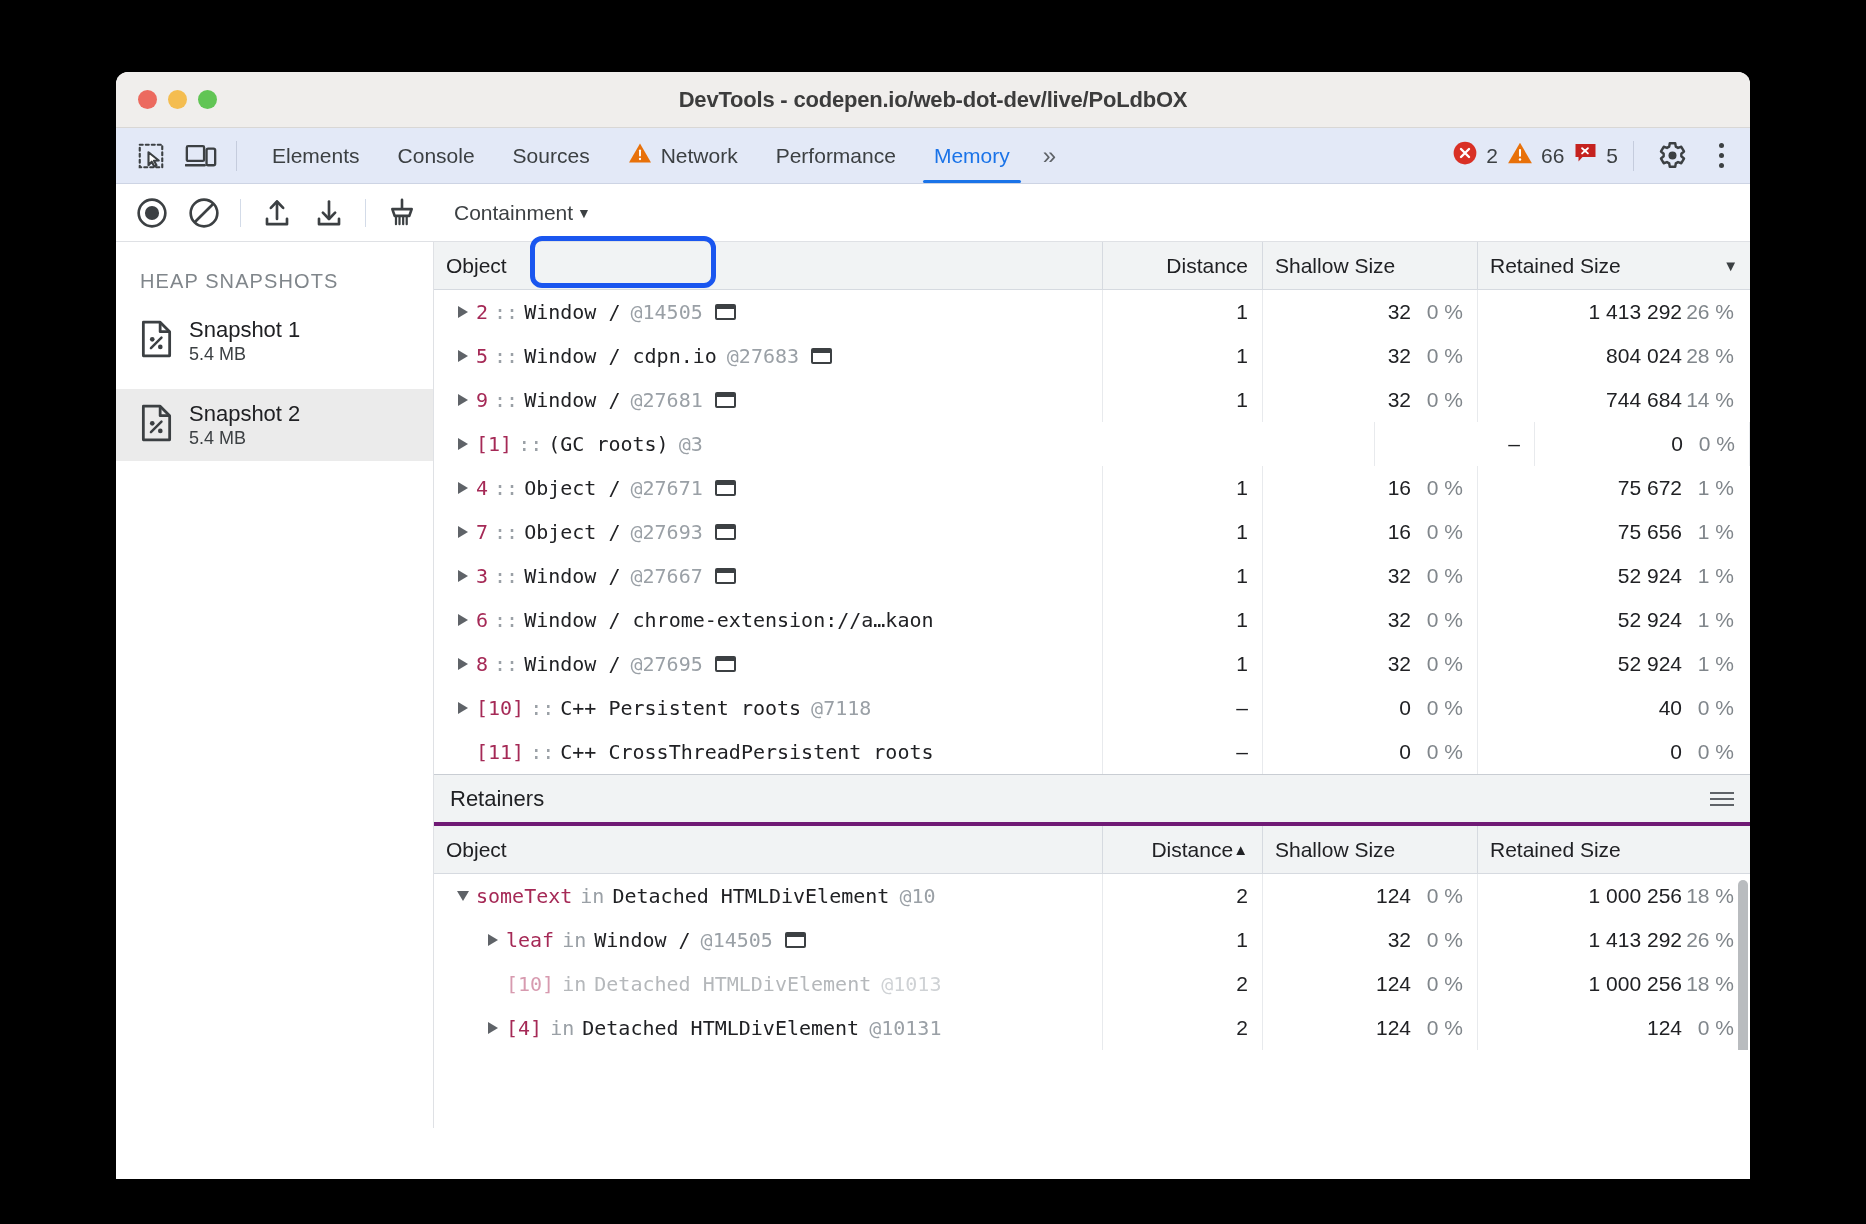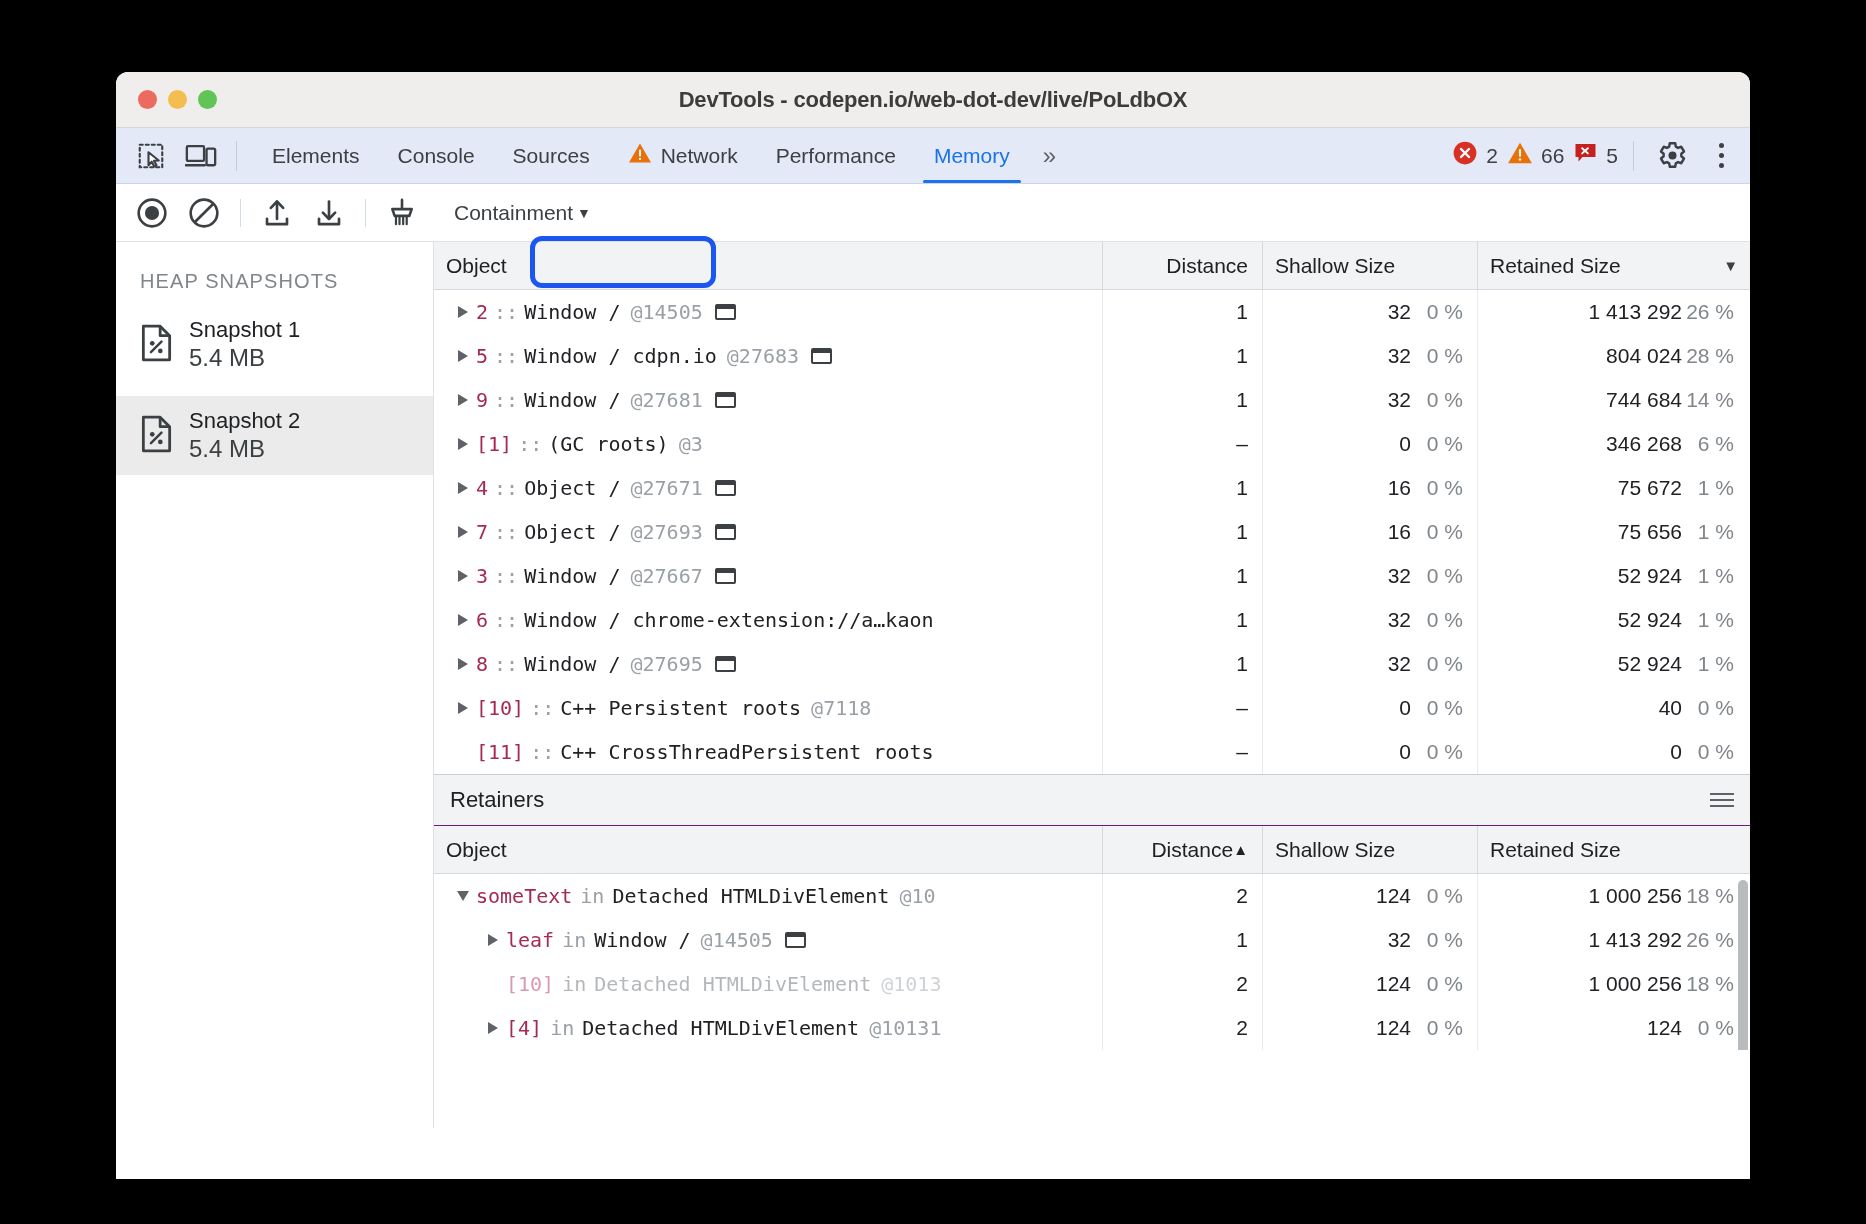--- a/index.html
+++ b/index.html
@@ -125,21 +125,21 @@
     letter-spacing: 1.1px;
     padding: 28px 0 0 24px;
   }
   .snap {
     display: flex; align-items: center; gap: 16px;
     padding: 12px 0 12px 24px; margin-top: 12px;
   }
   .snap.selected { background: #ebebeb; }
   .snap-meta { display: flex; flex-direction: column; gap: 1px; }
   .snap-name { font-size: 22px; color: #202124; }
-  .snap-size { font-size: 24px; color: #3c4043; }
+  .snap-size { font-size: 18px; color: #3c4043; }
 
   
   .mainpane { flex: 1; display: flex; flex-direction: column; min-width: 0; }
   .grid-head {
     display: flex; height: 48px;
     background: #f1f3f4;
     border-bottom: 1px solid #d6dae0;
     align-items: center;
   }
   .gh {
@@ -193,21 +193,21 @@
   .dim { color: #b5b8bb; }
   .winicon { display: inline-block; width: 21px; height: 16px;
              border: 2px solid #3c4043; border-radius: 2px; margin-left: 12px;
              position: relative; }
   .winicon::before { content: ""; position: absolute; left: 0; right: 0; top: 0;
              height: 3px; background: #3c4043; }
 
   
   .retainers-bar {
     height: 52px; background: #f1f3f4;
-    border-top: 1px solid #c9cdd3; border-bottom: 1px solid #701a75;
+    border-top: 1px solid #c9cdd3; border-bottom: 4px solid #701a75;
     display: flex; align-items: center; padding: 0 16px;
   }
   .retainers-title { font-size: 22px; color: #202124; }
   .hamburger { margin-left: auto; display: flex; flex-direction: column; gap: 4px; }
   .hamburger i { display: block; width: 24px; height: 2px; background: #5f6368; }
   .vscroll {
     position: absolute; right: 2px; top: 6px;
     width: 10px; height: 186px; border-radius: 6px; background: #b9bcbf;
   }
 </style>
@@ -484,24 +484,20 @@
                 <span class="idx">[1]</span>
                 <span class="sep2">::</span>
                 <span class="cname">(GC roots) </span>
                 <span class="at">@3</span>
               </div>
               <div class="c-num">–</div>
               <div class="c-pair">
                 <span>0</span>
                 <span class="pct">0 %</span>
               </div>
-              <div class="c-pair last">
-                <span>346 268</span>
-                <span class="pct">6 %</span>
-              </div>
             </div>
             <div class="row">
               <div class="c-obj">
                 <span class="tw">
                   <span class="tri-r"></span>
                 </span>
                 <span class="idx">4</span>
                 <span class="sep2">::</span>
                 <span class="cname">Object / </span>
                 <span class="at">@27671</span>

